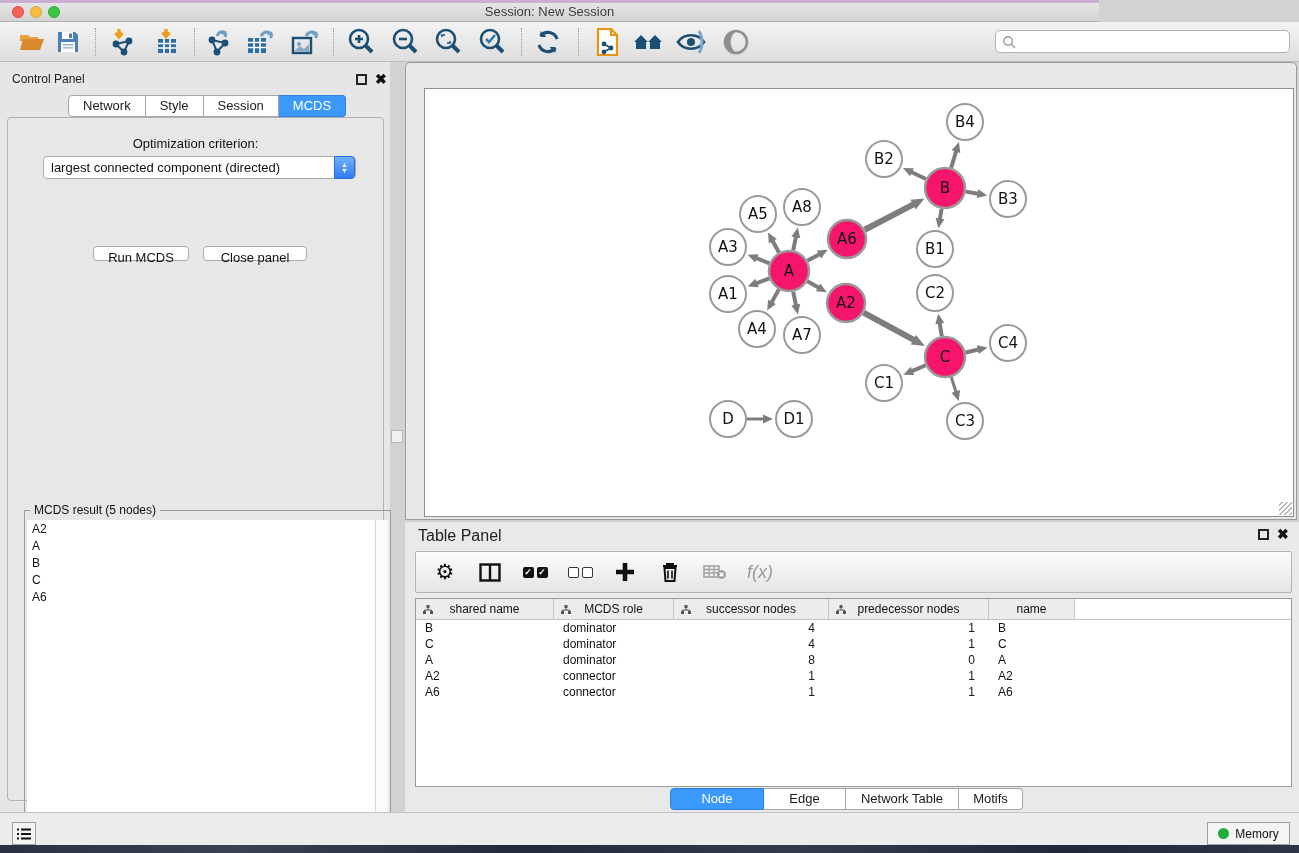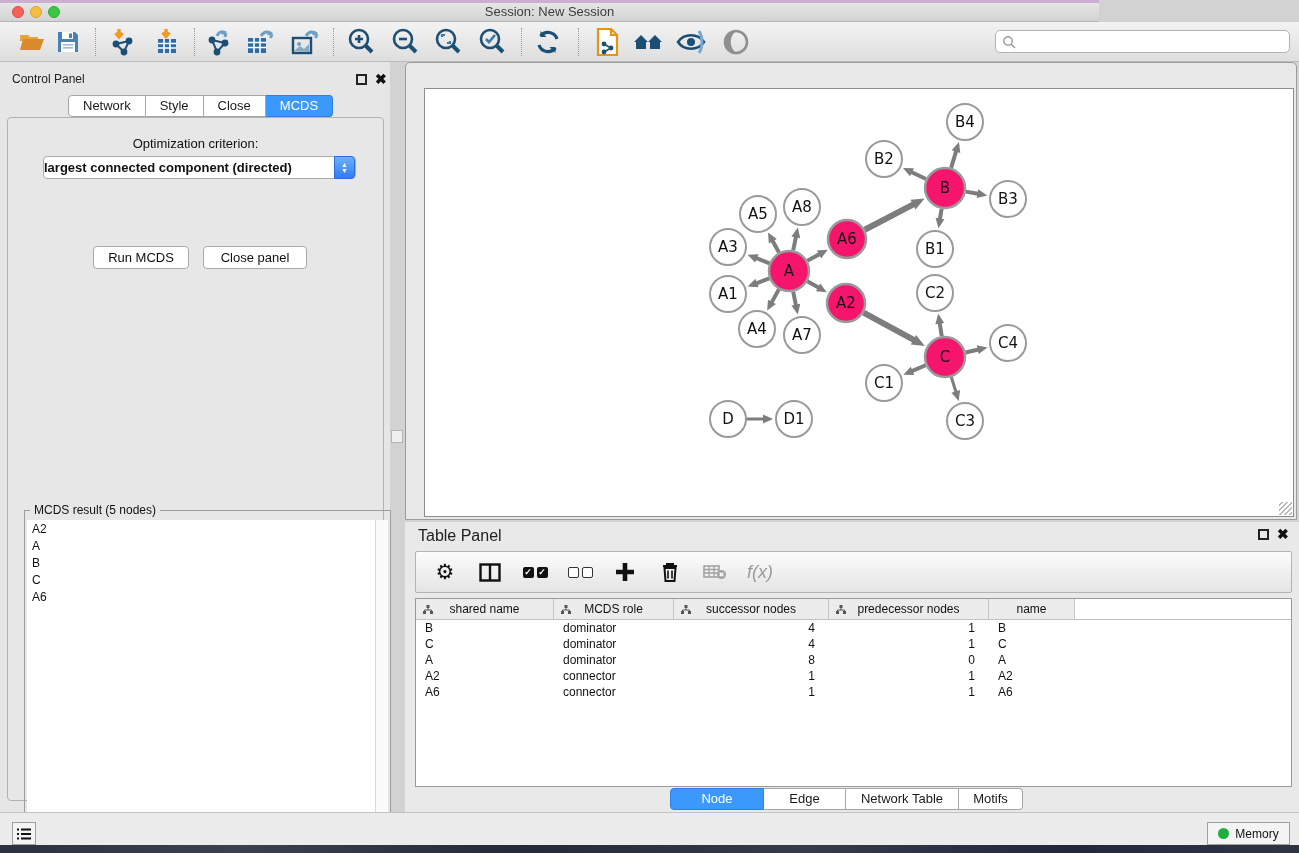--- a/index.html
+++ b/index.html
@@ -60,31 +60,31 @@
   .tabbtn.last { border-radius:0 4px 4px 0; }
   .tabbtn.sel { background:#3b99fc; border-color:#2e7fe0; color:#fff; }
   .cp-box {
     position:absolute; left:7px; top:55px; width:377px; height:684px;
     border:1px solid #b2b2b2; border-radius:4px; background:#e7e7e7;
   }
   .opt-label { position:absolute; left:0; top:18px; width:100%; text-align:center; font-size:13px; color:#111; }
   .dropdown {
     position:absolute; left:35px; top:38px; width:313px; height:23px;
     background:#fff; border:1px solid #ababab; border-radius:4px;
-    display:flex; align-items:center; padding-left:0; font-size:13px; color:#111;font-weight:bold;
+    display:flex; align-items:center; padding-left:7px; font-size:13px; color:#111;
   }
   .dd-stepper {
     position:absolute; right:0; top:-1px; width:21px; height:23px;
     background:linear-gradient(#6fb1f9,#2f7cf3);
     border-radius:0 4px 4px 0; border:1px solid #2a6fd8;
     display:flex; flex-direction:column; align-items:center; justify-content:center;
     color:#fff; font-size:7px; line-height:6px;
   }
   .cp-btn {
-    position:absolute; height:23px; background:#fff; border:1px solid #ababab;
+    position:absolute; height:15px; background:#fff; border:1px solid #ababab;
     border-radius:4px; font-size:13px; color:#111; text-align:center; line-height:21px;
   }
   .result-fieldset {
     position:absolute; left:16px; top:392px; width:367px; height:340px;
     border:1px solid #9e9e9e;
   }
   .result-legend {
     position:absolute; left:5px; top:-8px; background:#e7e7e7; padding:0 4px;
     font-size:12px; color:#111;
   }
@@ -331,21 +331,21 @@
 </div>
 
 <div class="abs control-panel">
   <div class="cp-title">Control Panel</div>
   <span class="panel-float" style="left:356px; top:12px;"></span>
   <span class="panel-close" style="left:375px; top:11px;">✖</span>
 
   <div class="cp-tabs">
     <div class="tabbtn">Network</div>
     <div class="tabbtn">Style</div>
-    <div class="tabbtn">Close</div>
+    <div class="tabbtn">Session</div>
     <div class="tabbtn sel last">MCDS</div>
   </div>
 
   <div class="cp-box">
     <div class="opt-label">Optimization criterion:</div>
 
     <div class="dropdown">
       <span>largest connected component (directed)</span>
       <span class="dd-stepper">
           <span>▲</span>

